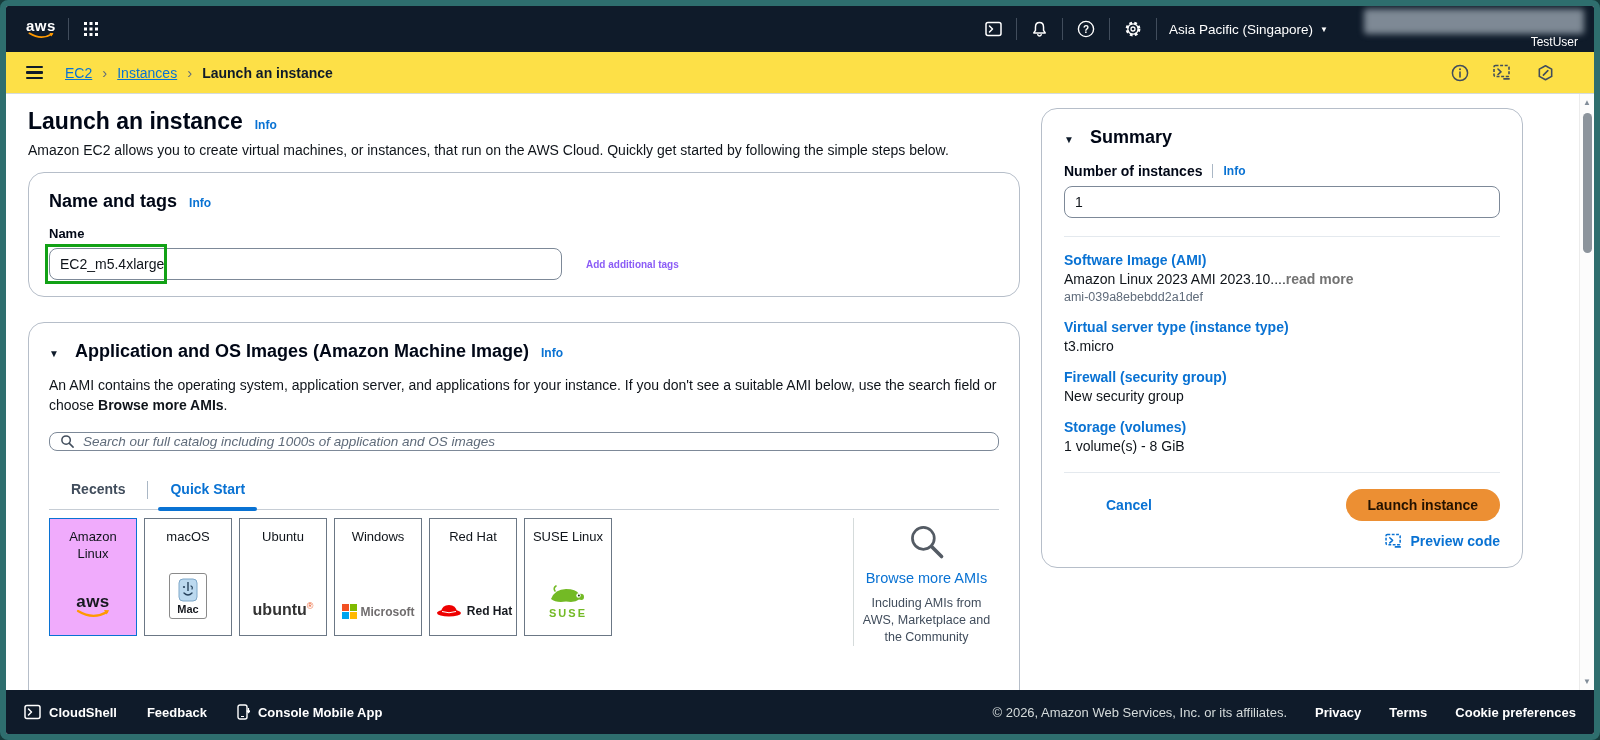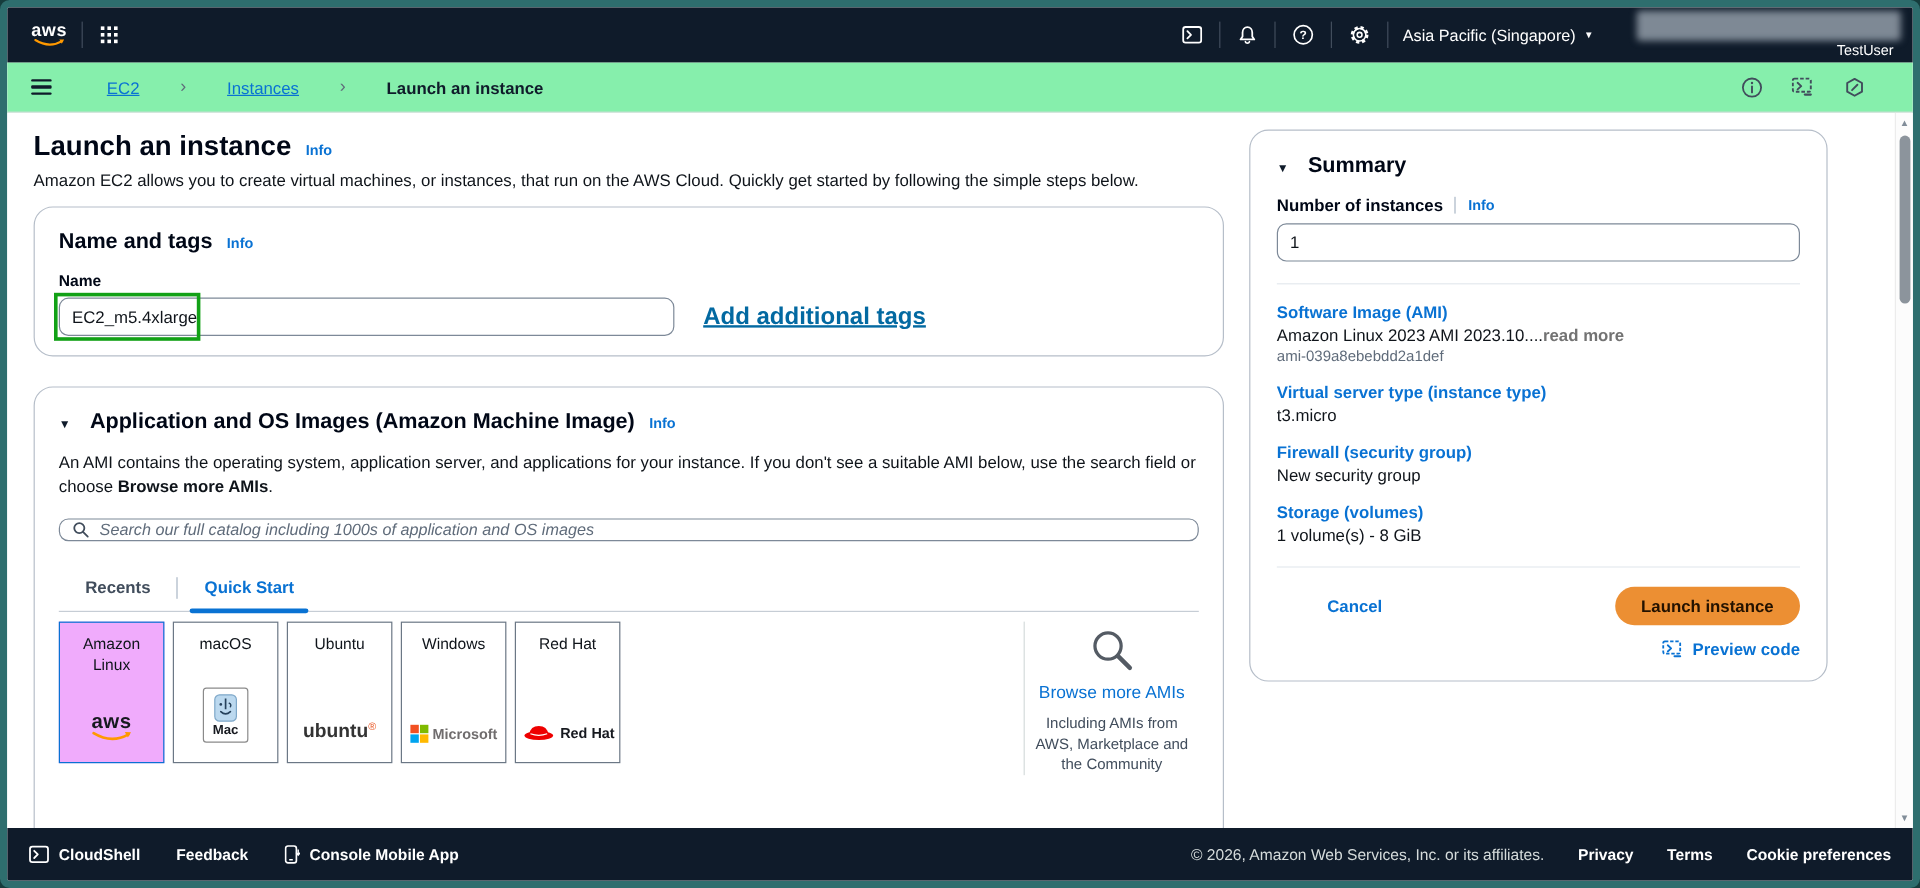--- a/index.html
+++ b/index.html
@@ -29,22 +29,22 @@
   .top-right { margin-left:auto; margin-right:240px; display:flex; align-items:center; height:100%; }
   .region { display:flex; align-items:center; gap:7px; font-size:13.5px; padding:0 12px; cursor:pointer; white-space:nowrap; }
   .region .caret { font-size:8px; color:#fff; }
   .blur-box {
     position:absolute; top:3px; right:10px; width:220px; height:25px;
     background:#7e8995; filter:blur(3px); border-radius:3px;
   }
   .topbar-user { position:absolute; right:16px; top:29px; font-size:12px; color:#fff; }
   
   .crumbbar {
-    height:42px; flex:none; background:#86efac; border-bottom:1px solid #d5dbdb;
-    display:flex; align-items:center; padding:0 40px 0 20px;gap:24px;
+    height:42px; flex:none; background:#fde047; border-bottom:1px solid #d5dbdb;
+    display:flex; align-items:center; padding:0 40px 0 20px;
   }
   .hamburger { display:flex; flex-direction:column; gap:3px; margin-right:22px; cursor:pointer; }
   .hamburger span { display:block; width:17px; height:2.5px; background:#0f1b2a; border-radius:1px; }
   .crumb-link { color:#0972d3; font-size:14px; text-decoration:underline; cursor:pointer; }
   .crumb-sep { color:#5f6b7a; font-size:15px; margin:0 10px; }
   .crumb-current { color:#0f1b2a; font-size:14px; font-weight:700; }
   .crumb-icons { margin-left:auto; display:flex; align-items:center; gap:24px; }
   .crumb-icons .ci { cursor:pointer; display:flex; }
   
   .main { flex:1; position:relative; overflow:hidden; background:#fff; }
@@ -66,21 +66,21 @@
   .input-wrap { position:relative; }
   .text-input {
     height:32px; border:1px solid #7d8998; border-radius:8px; padding:0 10px;
     font-size:14px; color:#0f141a; font-family:"Liberation Sans",sans-serif; background:#fff; outline:none;
   }
   .name-input { width:513px; }
   .green-annotation {
     position:absolute; left:-4px; top:-4px; width:122px; height:40px;
     border:3px solid #12a116; pointer-events:none;
   }
-  .add-tags { margin-left:24px; color:#0369a1; font-size:20px; font-weight:700; cursor:pointer;text-decoration:underline; }
+  .add-tags { margin-left:24px; color:#8b5cf6; font-size:10px; font-weight:700; cursor:pointer; }
   .ami-desc { margin-top:13px; font-size:14px; color:#0f141a; line-height:20px; max-width:955px; }
   .ami-desc b { font-weight:700; }
   .ami-search {
     margin-top:17px; height:19px; border:1px solid #7d8998; border-radius:8px;
     display:flex; align-items:center; padding:0 10px; cursor:text;
   }
   .ami-search .ph { color:#5f6b7a; font-style:italic; font-size:13.5px; margin-left:8px; }
   .tabs { margin-top:26px; display:flex; align-items:flex-end; border-bottom:1px solid #c6cdd5; }
   .tab { padding:4px 22px 12px; font-size:14px; font-weight:700; color:#414d5c; cursor:pointer; position:relative; }
   .tab.active { color:#0972d3; }
@@ -370,20 +370,32 @@
                 <svg width="30" height="17" viewBox="0 0 30 17">
                   <path d="M7 10 Q8 3 15 3 Q22 3 23 10 Z" fill="#ee0000"></path>
                   <ellipse cx="15" cy="11" rx="12" ry="3.6" fill="#ee0000"></ellipse>
                   <path d="M8 9.5 Q15 12 22 9.5" stroke="#fff" stroke-width="1" fill="none"></path>
                 </svg>
                 <span class="rh-word">Red Hat</span>
               </span>
             </span>
           </div>
 
+          <div class="tile">
+            <span class="tile-name">SUSE Linux</span>
+            <span class="tile-logo">
+              <svg width="42" height="22" viewBox="0 0 42 22">
+                <path d="M4 16 Q8 6 19 6 Q29 6 32 11 Q37 10 37 14 Q37 18 32 16.5 Q28 20 19 18.5 Q9 20 4 16 Z" fill="#73ba25"></path>
+                <circle cx="31.5" cy="12.5" r="2.2" fill="#fff"></circle>
+                <circle cx="31.9" cy="12.5" r="1" fill="#1a3a10"></circle>
+                <path d="M8 8 q-2 -3 1 -5" stroke="#73ba25" stroke-width="1.6" fill="none" stroke-linecap="round"></path>
+              </svg>
+              <span class="suse-word">SUSE</span>
+            </span>
+          </div>
 
 
           <div class="browse-block">
             <svg width="40" height="40" viewBox="0 0 44 44">
               <circle cx="18" cy="18" r="12" stroke="#545b64" stroke-width="3" fill="none"></circle>
               <line x1="27" y1="27" x2="38" y2="38" stroke="#545b64" stroke-width="4" stroke-linecap="round"></line>
             </svg>
             <span class="browse-link">Browse more AMIs</span>
             <span class="browse-caption">Including AMIs from AWS, Marketplace and the Community</span>
           </div>

